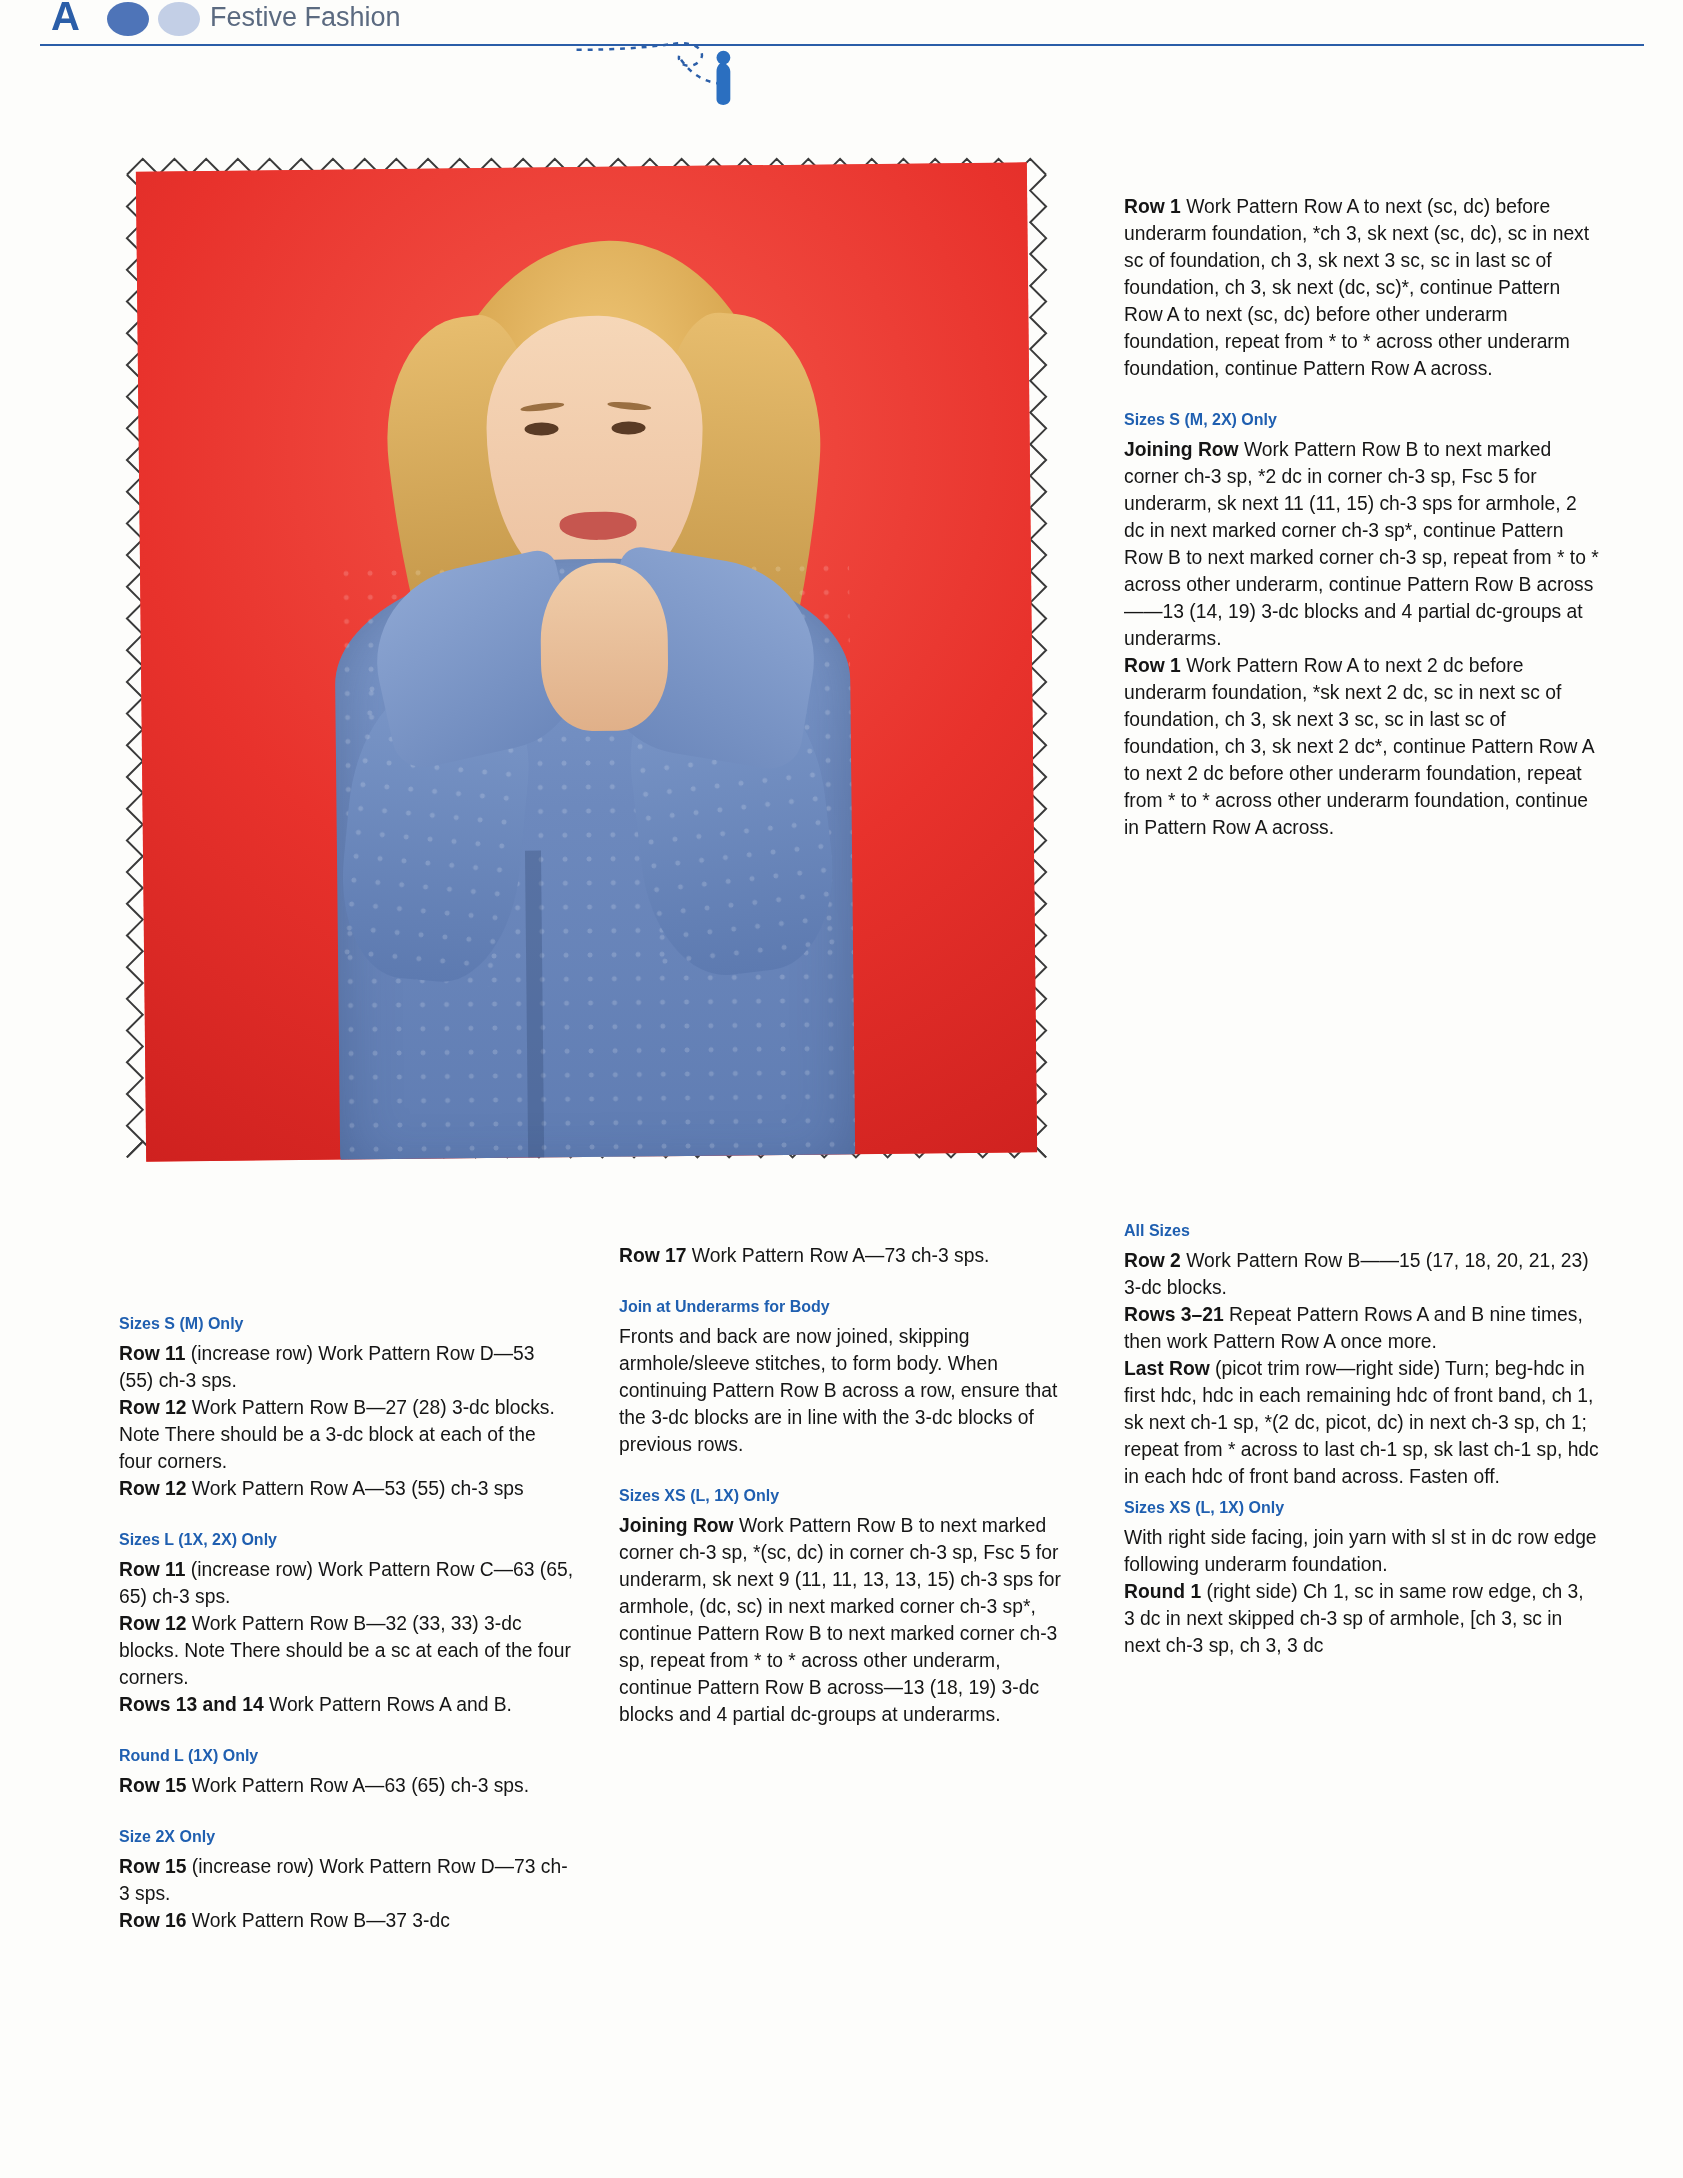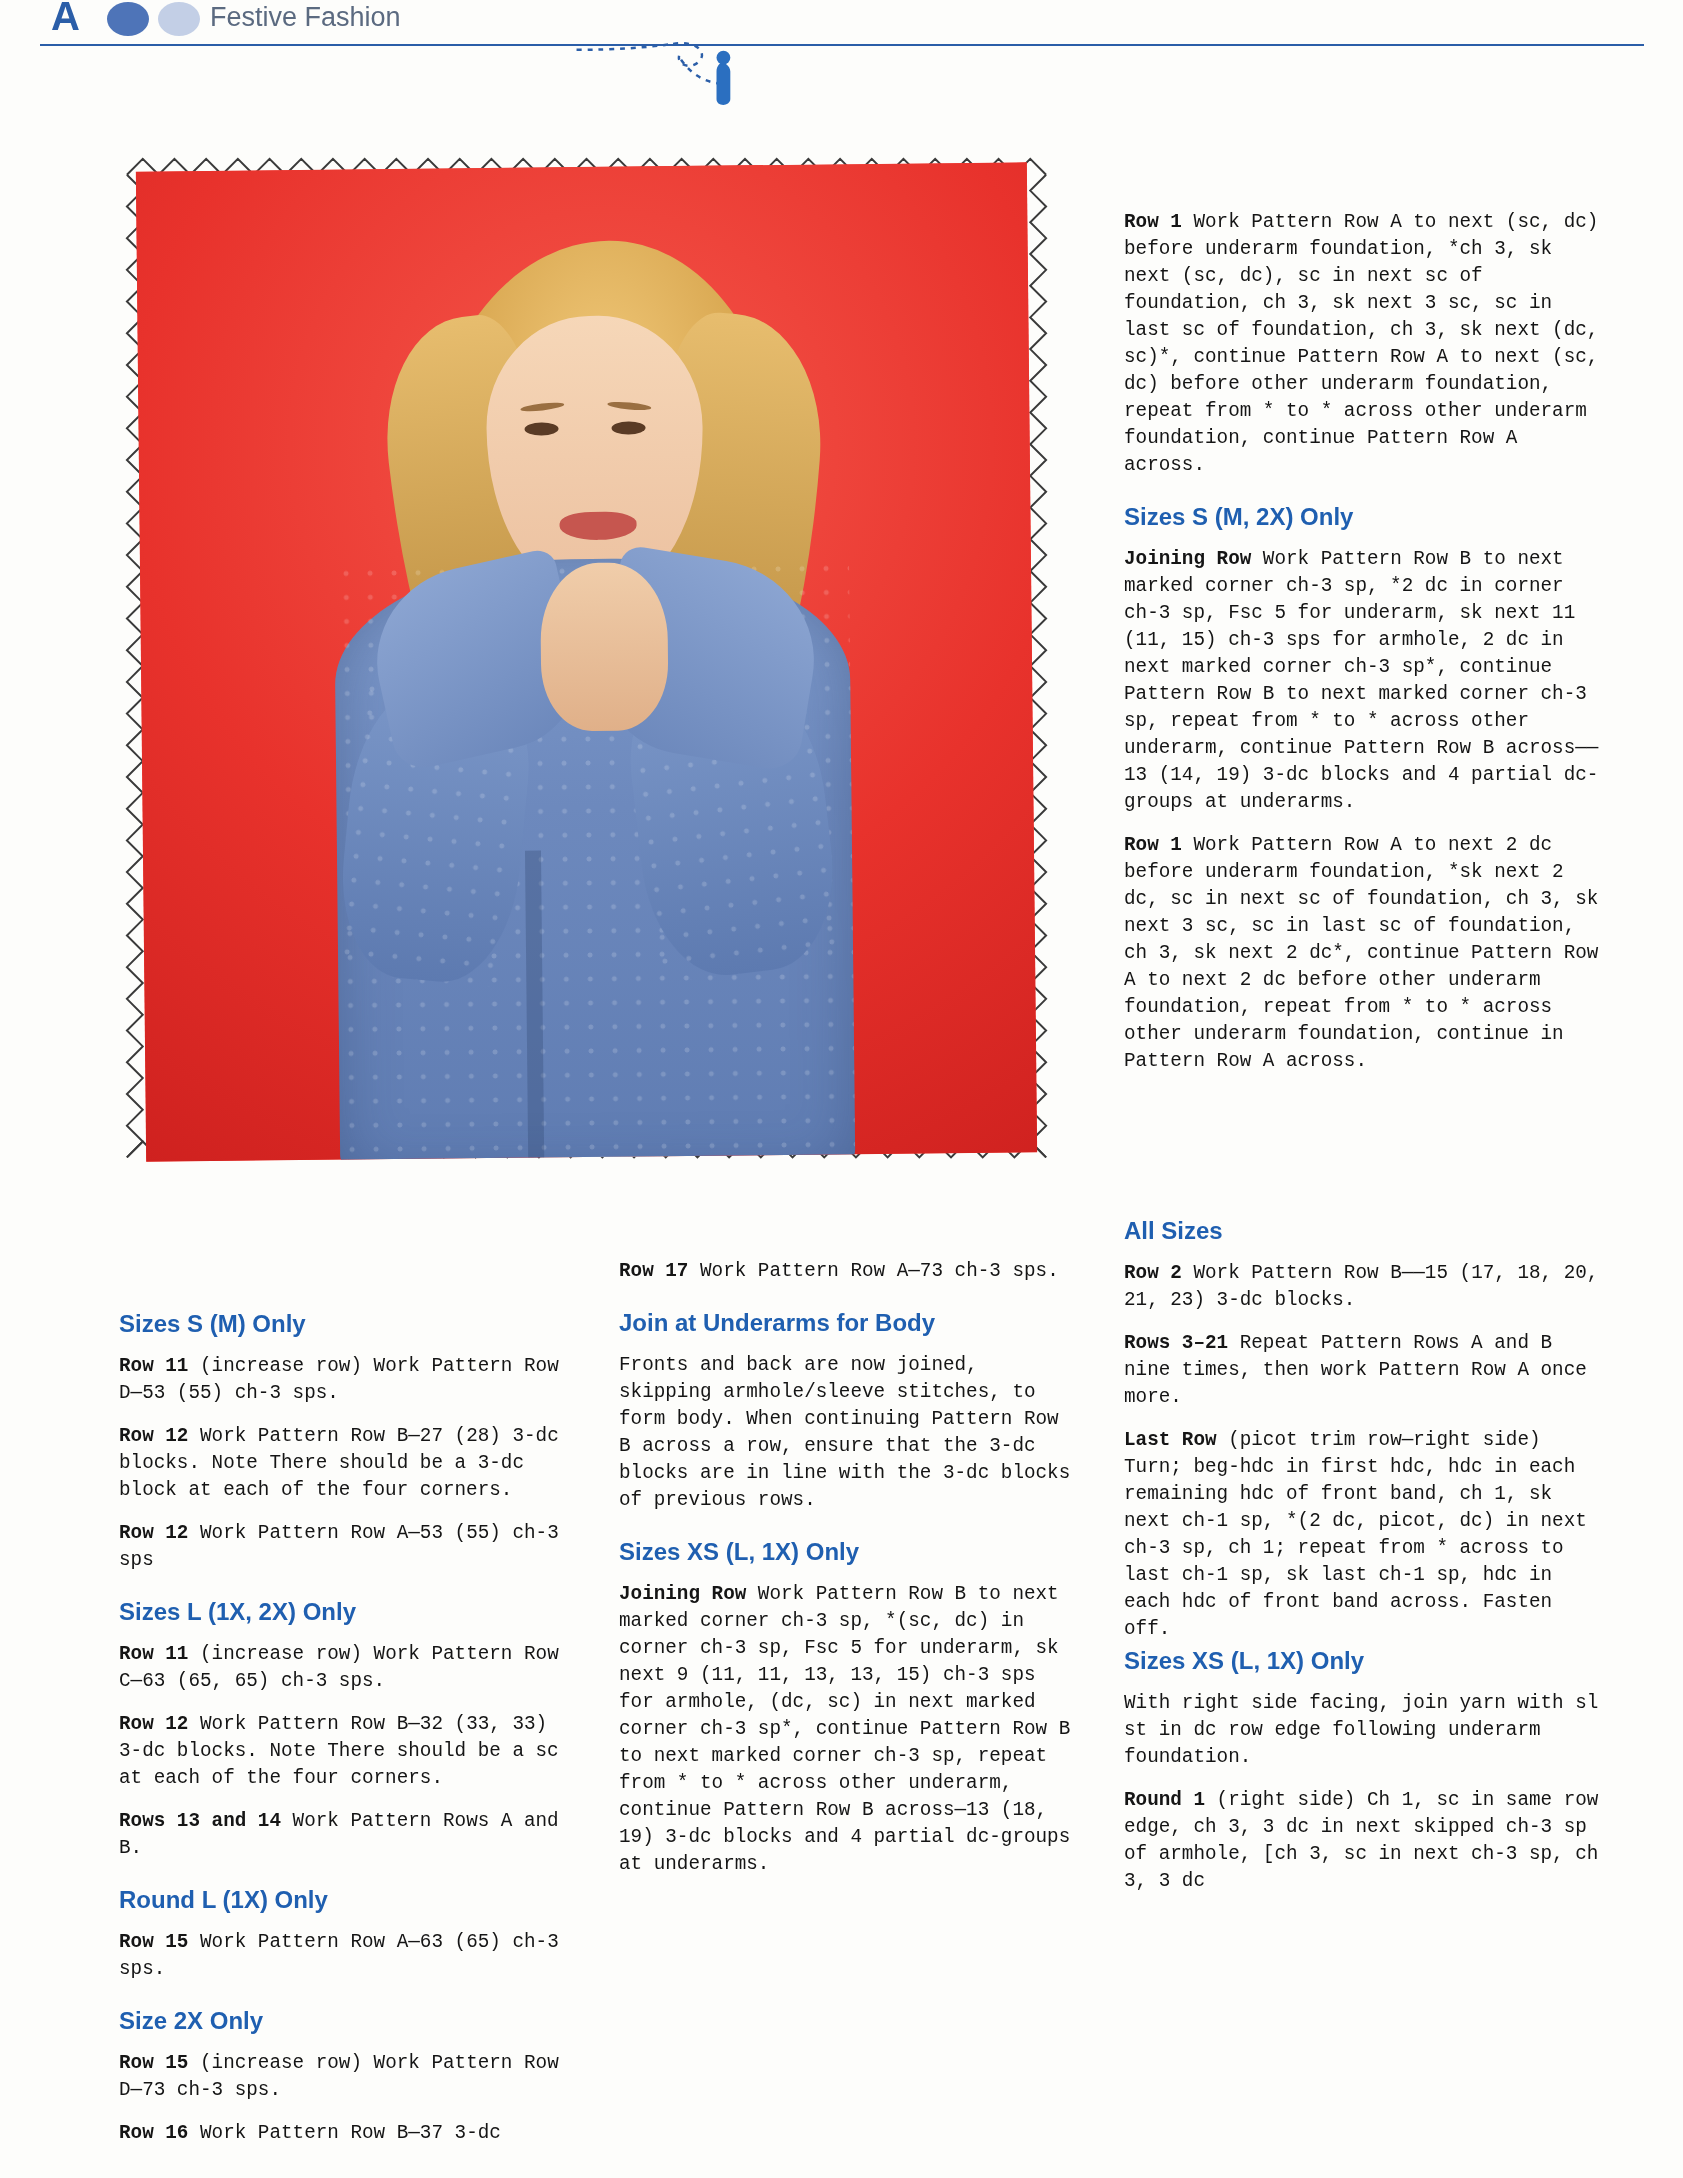--- a/index.html
+++ b/index.html
@@ -223,25 +223,25 @@
   }
 
   
   .col {
     position: absolute;
     font-size: 19.3px;
     line-height: 27px;
     color: #151515;
     text-align: left;
   }
-  .col p { margin: 16px 0 0 0; font-family: Liberation Mono, monospace; }
+  .col p { margin: 0 0 0 0; }
   .hd {
     color: #1f5fb0;
     font-weight: bold;
-    font-size: 24px;
+    font-size: 16px;
     margin-top: 24px;
     margin-bottom: 3px;
   }
   .hd.first { margin-top: 4px; }
   b.lbl { font-weight: bold; }
 
   #col-right-top { left: 1124px; top: 193px; width: 475px; }
   #col-left-bottom { left: 119px; top: 1306px; width: 455px; }
   #col-mid-bottom { left: 619px; top: 1242px; width: 455px; }
   #col-right-bottom { left: 1124px; top: 1213px; width: 475px; }

